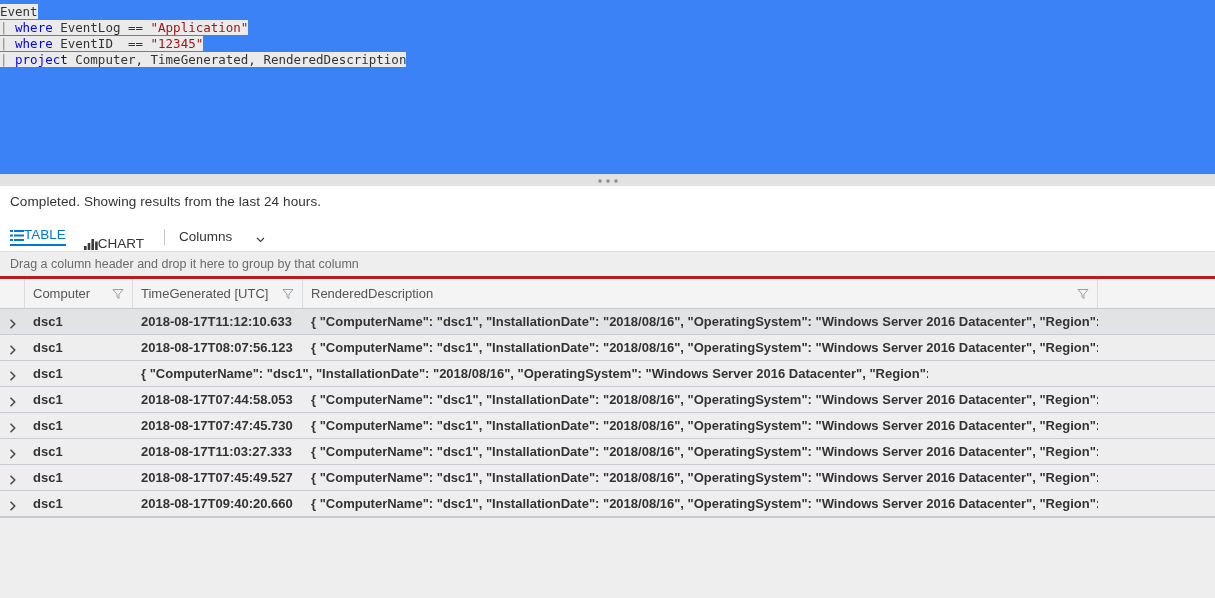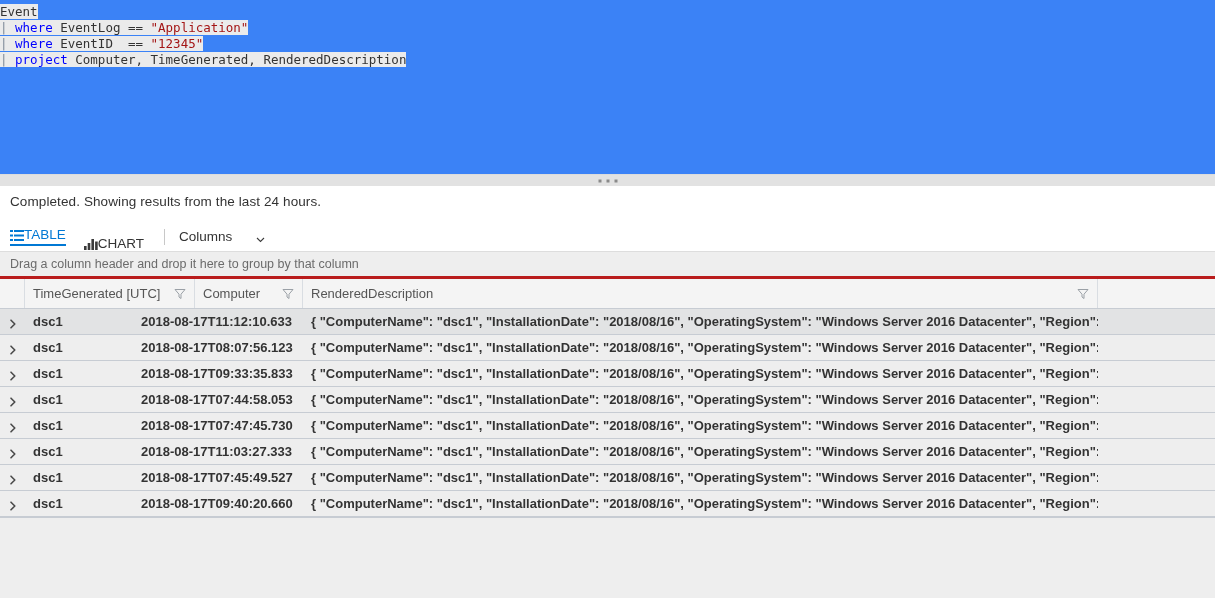--- a/index.html
+++ b/index.html
@@ -283,38 +283,38 @@
 
   <div id="group-bar">
     <span>Drag a column header and drop it here to group by that column</span>
   </div>
 
   <div id="grid">
 
     <div class="grid-header">
       <div class="hc expander"></div>
 
+      <div class="hc c-computer">
+        <span class="label">Computer</span>
+        <span class="funnel">
+          <svg viewBox="0 0 12 12" width="12" height="12" aria-hidden="true">
+            <path d="M1 1.5 H11 L7 6.2 V10.5 L5 9 V6.2 Z" fill="none" stroke="#9aa0a6" stroke-width="1"></path>
+          </svg>
+        </span>
+      </div>
+
       <div class="hc c-time">
         <span class="label">TimeGenerated [UTC]</span>
         <span class="funnel">
           <svg viewBox="0 0 12 12" width="12" height="12" aria-hidden="true">
             <path d="M1 1.5 H11 L7 6.2 V10.5 L5 9 V6.2 Z" fill="none" stroke="#9aa0a6" stroke-width="1"></path>
           </svg>
         </span>
       </div>
 
-      <div class="hc c-computer">
-        <span class="label">Computer</span>
-        <span class="funnel">
-          <svg viewBox="0 0 12 12" width="12" height="12" aria-hidden="true">
-            <path d="M1 1.5 H11 L7 6.2 V10.5 L5 9 V6.2 Z" fill="none" stroke="#9aa0a6" stroke-width="1"></path>
-          </svg>
-        </span>
-      </div>
-
       <div class="hc c-desc">
         <span class="label">RenderedDescription</span>
         <span class="funnel">
           <svg viewBox="0 0 12 12" width="12" height="12" aria-hidden="true">
             <path d="M1 1.5 H11 L7 6.2 V10.5 L5 9 V6.2 Z" fill="none" stroke="#9aa0a6" stroke-width="1"></path>
           </svg>
         </span>
       </div>
 
       <div class="hc c-pad"></div>
@@ -343,21 +343,20 @@
           <div class="cell c-desc">{ "ComputerName": "dsc1", "InstallationDate": "2018/08/16", "OperatingSystem": "Windows Server 2016 Datacenter", "Region": "West Europe" }</div>
           <div class="cell c-pad"></div>
         </div>
         <div class="row">
           <div class="cell expander">
             <span class="chev-right"><svg viewBox="0 0 10 10" width="10" height="10" aria-hidden="true">
                 <path d="M3 1.2 L6.8 5 L3 8.8" fill="none" stroke="#4a4a4a" stroke-width="1.6" stroke-linecap="round" stroke-linejoin="round"></path>
               </svg></span>
           </div>
           <div class="cell c-computer">dsc1</div>
-          <div class="cell c-time">2018-08-17T09:33:35.833</div>
           <div class="cell c-desc">{ "ComputerName": "dsc1", "InstallationDate": "2018/08/16", "OperatingSystem": "Windows Server 2016 Datacenter", "Region": "West Europe" }</div>
           <div class="cell c-pad"></div>
         </div>
         <div class="row">
           <div class="cell expander">
             <span class="chev-right"><svg viewBox="0 0 10 10" width="10" height="10" aria-hidden="true">
                 <path d="M3 1.2 L6.8 5 L3 8.8" fill="none" stroke="#4a4a4a" stroke-width="1.6" stroke-linecap="round" stroke-linejoin="round"></path>
               </svg></span>
           </div>
           <div class="cell c-computer">dsc1</div>

